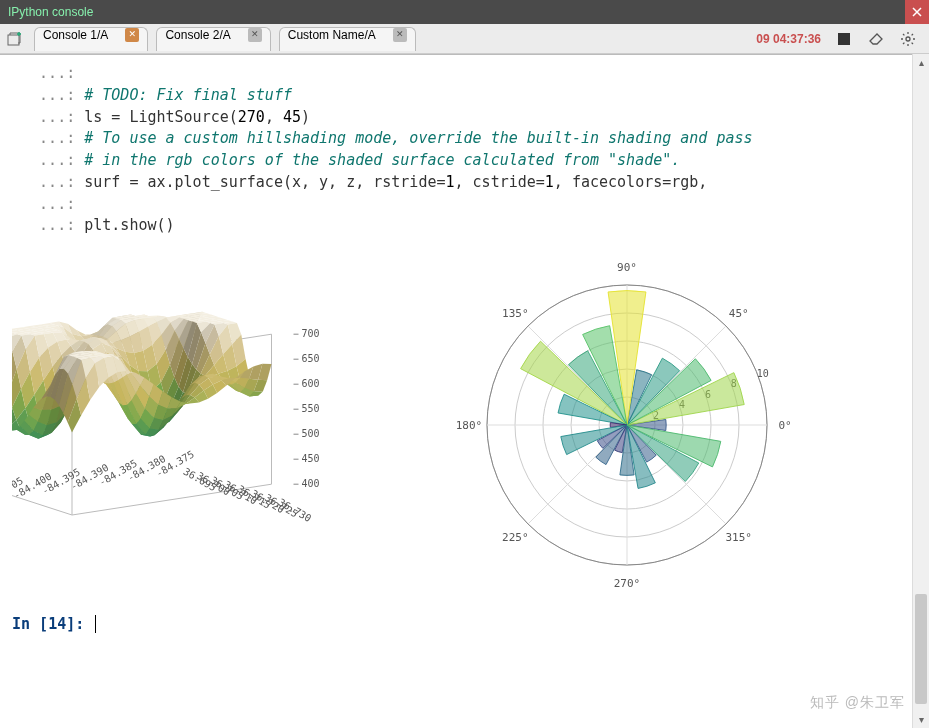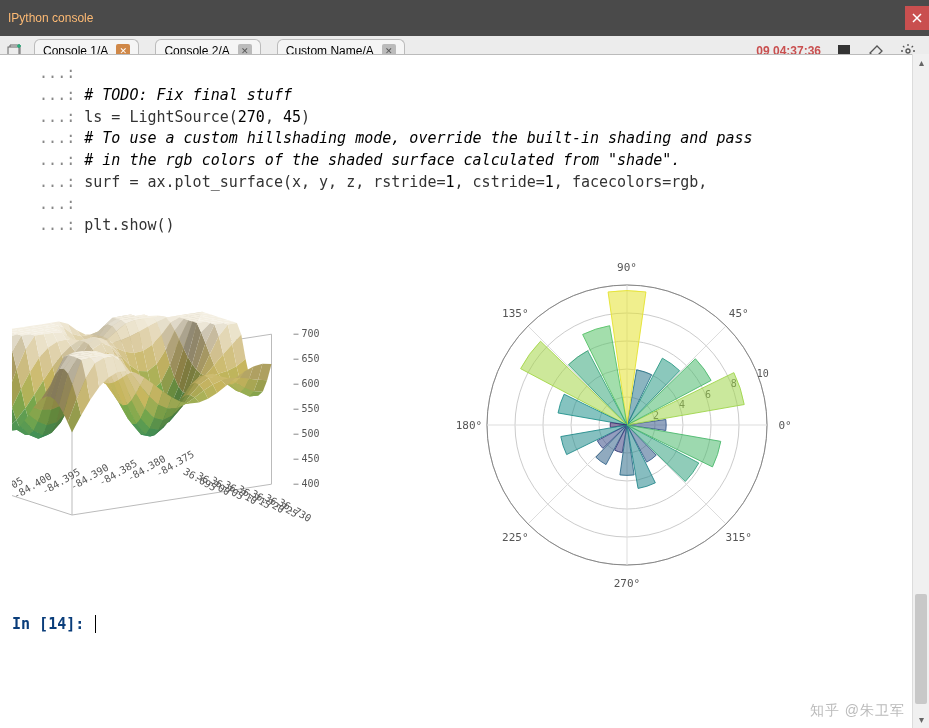--- a/index.html
+++ b/index.html
@@ -5,23 +5,23 @@
   * { box-sizing: border-box; margin: 0; padding: 0; }
   body {
     width: 929px; height: 728px;
     font-family: "Segoe UI", Arial, sans-serif;
     font-size: 12px;
     background: #f0f0f0;
     overflow: hidden;
     position: relative;
   }
   .titlebar {
-    height: 36px;
+    height: 24px;
     background: #4a4a4a;
-    color: #fdba74;
+    color: #86efac;
     display: flex;
     align-items: center;
     justify-content: space-between;
     padding: 0 0 0 8px;
   }
   .titlebar .title { font-size: 12px; }
   .titlebar .close {
     width: 24px; height: 24px;
     background: #c94f4f;
     display: flex; align-items: center; justify-content: center;
@@ -37,31 +37,31 @@
     gap: 2px;
   }
   .toolbar .icon-btn {
     width: 22px; height: 22px;
     display: flex; align-items: center; justify-content: center;
     cursor: pointer;
     border-radius: 2px;
   }
   .toolbar .tabs { display: flex; gap: 0; margin-left: 6px; }
   .tab {
-    display: flex; align-items: center;
+    display: flex; align-items: flex-start;
     height: 24px;
     padding: 0 8px;
     border: 1px solid #bbb;
     border-bottom: none;
     border-radius: 6px 6px 0 0;
     background: #f5f5f5;
-    margin-right: 16px;
+    margin-right: 8px;
     cursor: pointer;
     font-size: 12px;
-    gap: 8px;
+    gap: 17px;
   }
   .tab .close-x {
     width: 14px; height: 14px;
     background: #d08848;
     color: #fff;
     border-radius: 2px;
     display: flex; align-items: center; justify-content: center;
     font-size: 9px; line-height: 1;
     cursor: pointer;
   }
@@ -83,21 +83,21 @@
   }
   .console-inner {
     padding: 8px 12px;
     font-family: Consolas, monospace;
     font-size: 15px;
     line-height: 1.45;
     color: #333;
   }
   .code-line { white-space: pre; }
   .cont { color: #888; }
-  .comment { color: #000000; font-style: italic; }
+  .comment { color: #0f766e; font-style: italic; }
   .num { color: #000000; }
   .str { color: #c08000; }
   .prompt-in { color: #0a3d7a; font-weight: bold; }
   .prompt-num { color: #0a3d7a; font-weight: bold; }
   .cursor {
     display: inline-block;
     width: 1px; height: 18px;
     background: #000; vertical-align: text-bottom;
     margin-left: 2px;
   }
@@ -123,21 +123,21 @@
   }
   .scroll-thumb {
     position: absolute;
     left: 2px; right: 2px;
     top: 540px; height: 110px;
     background: #c8c8c8;
     border-radius: 2px;
   }
   .watermark {
     position: absolute;
-    right: 24px; bottom: 8px;
+    right: 24px; bottom: 16px;
     color: rgba(130,130,130,0.55);
     font-size: 14px;
     pointer-events: none;
     letter-spacing: 1px;
   }
 </style>
 </head>
 <body>
 
 <div class="titlebar">

